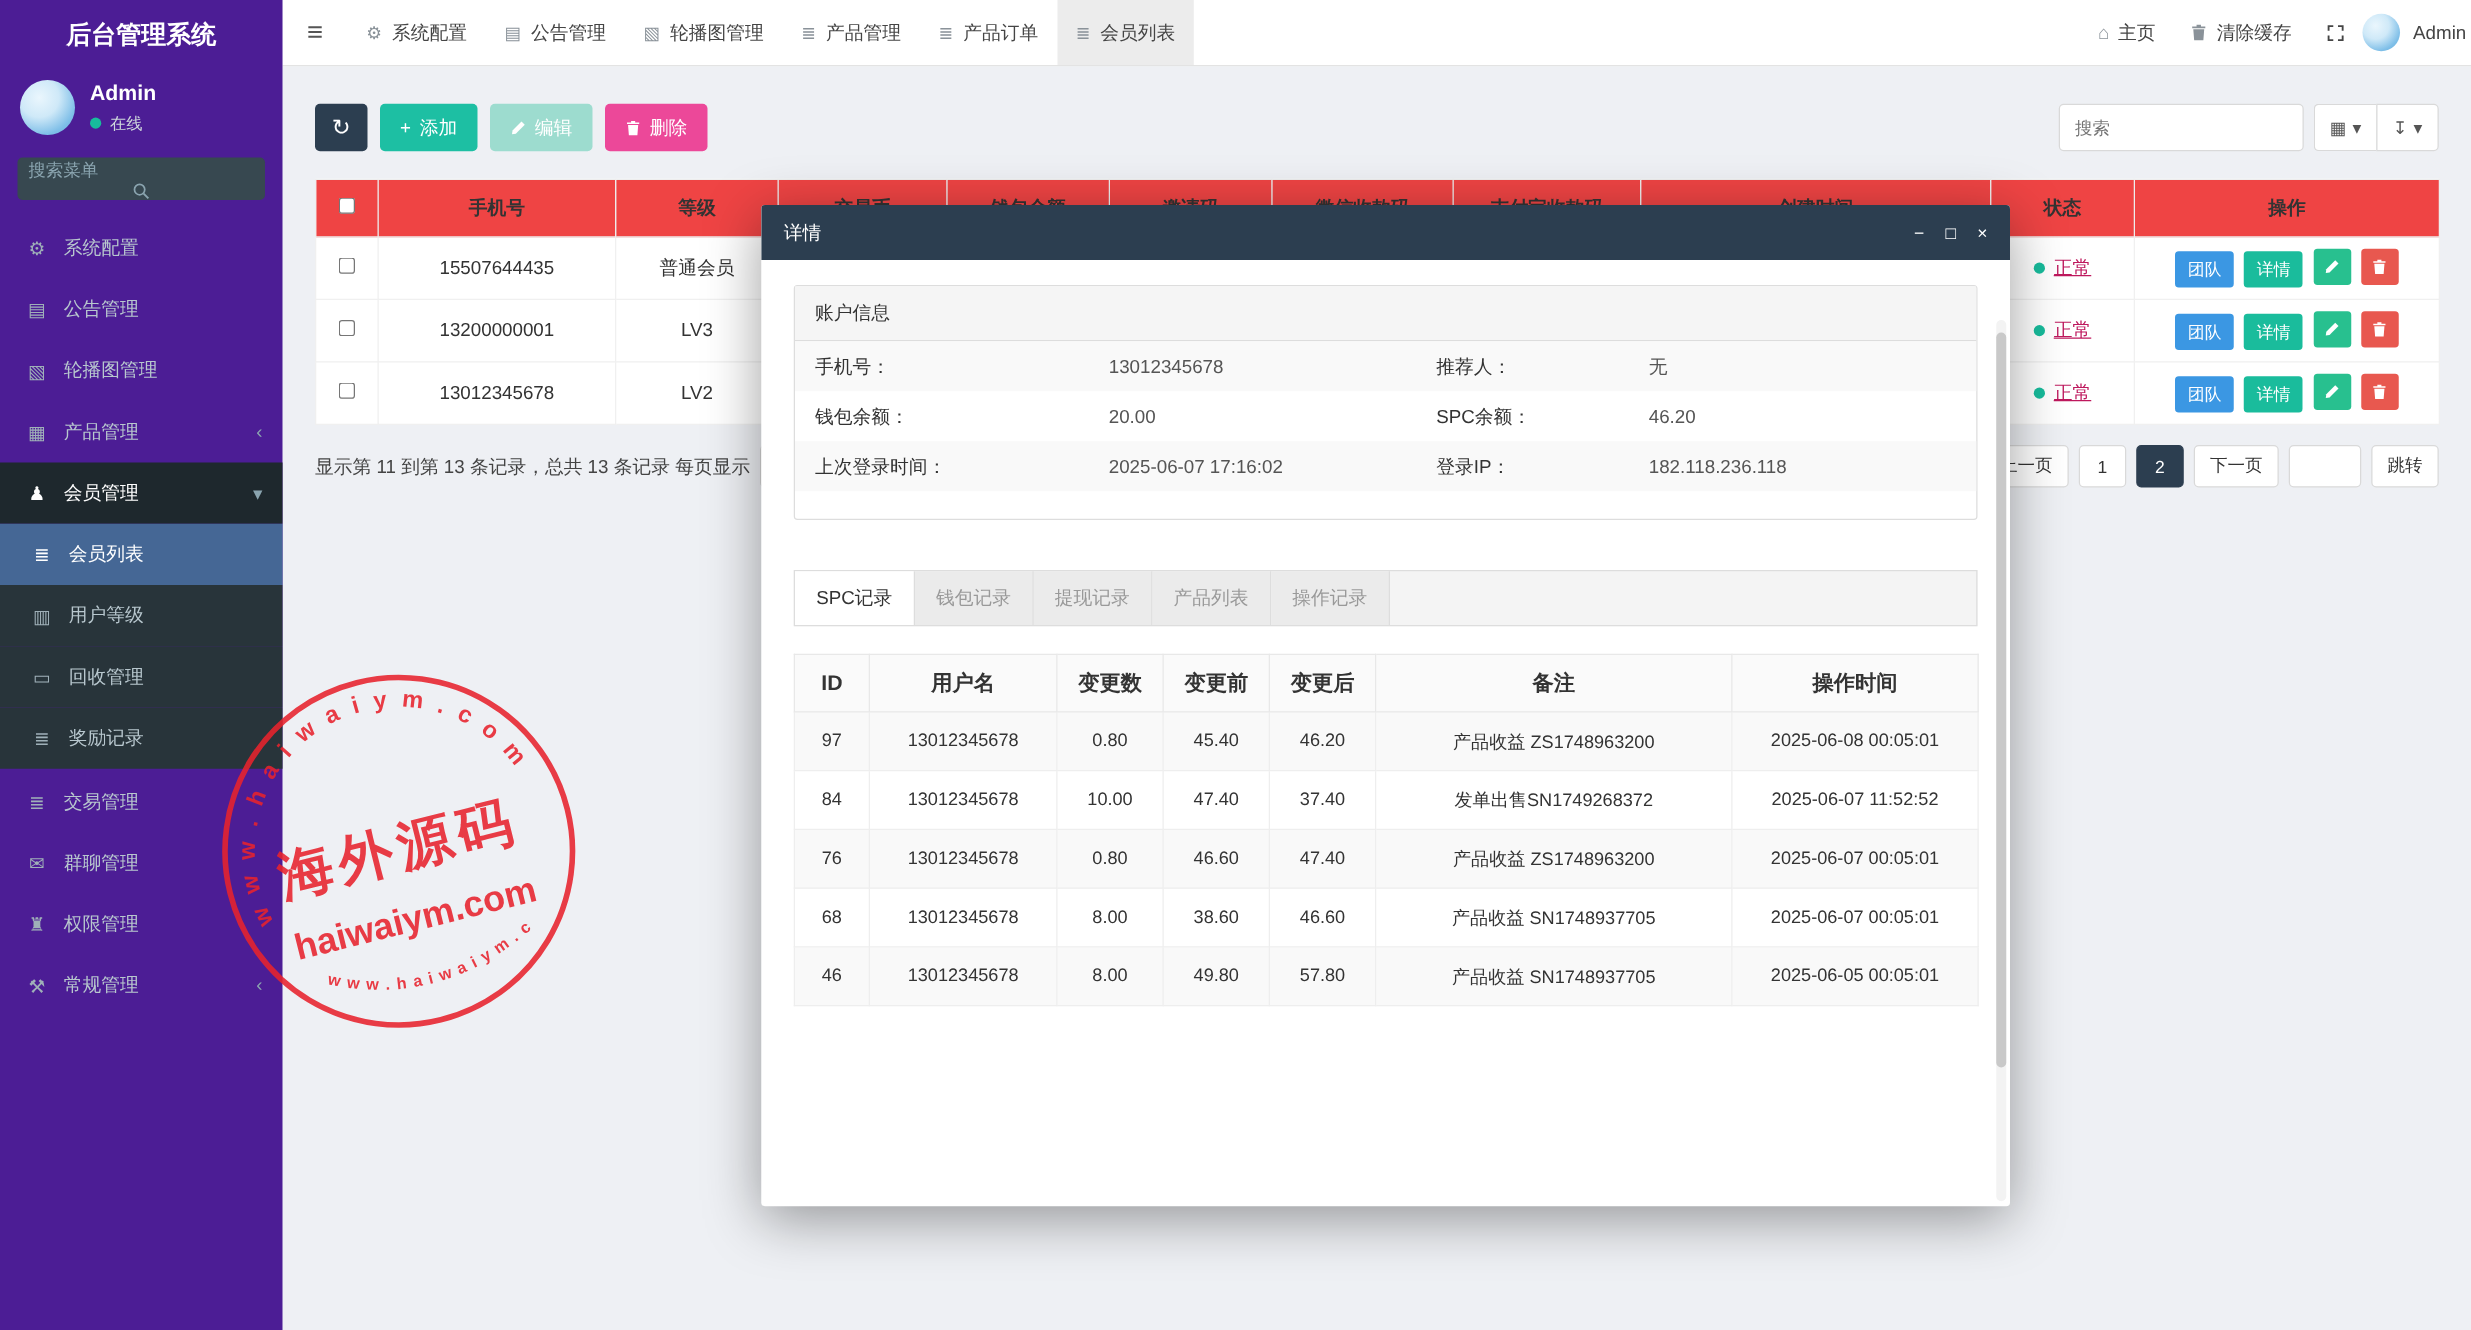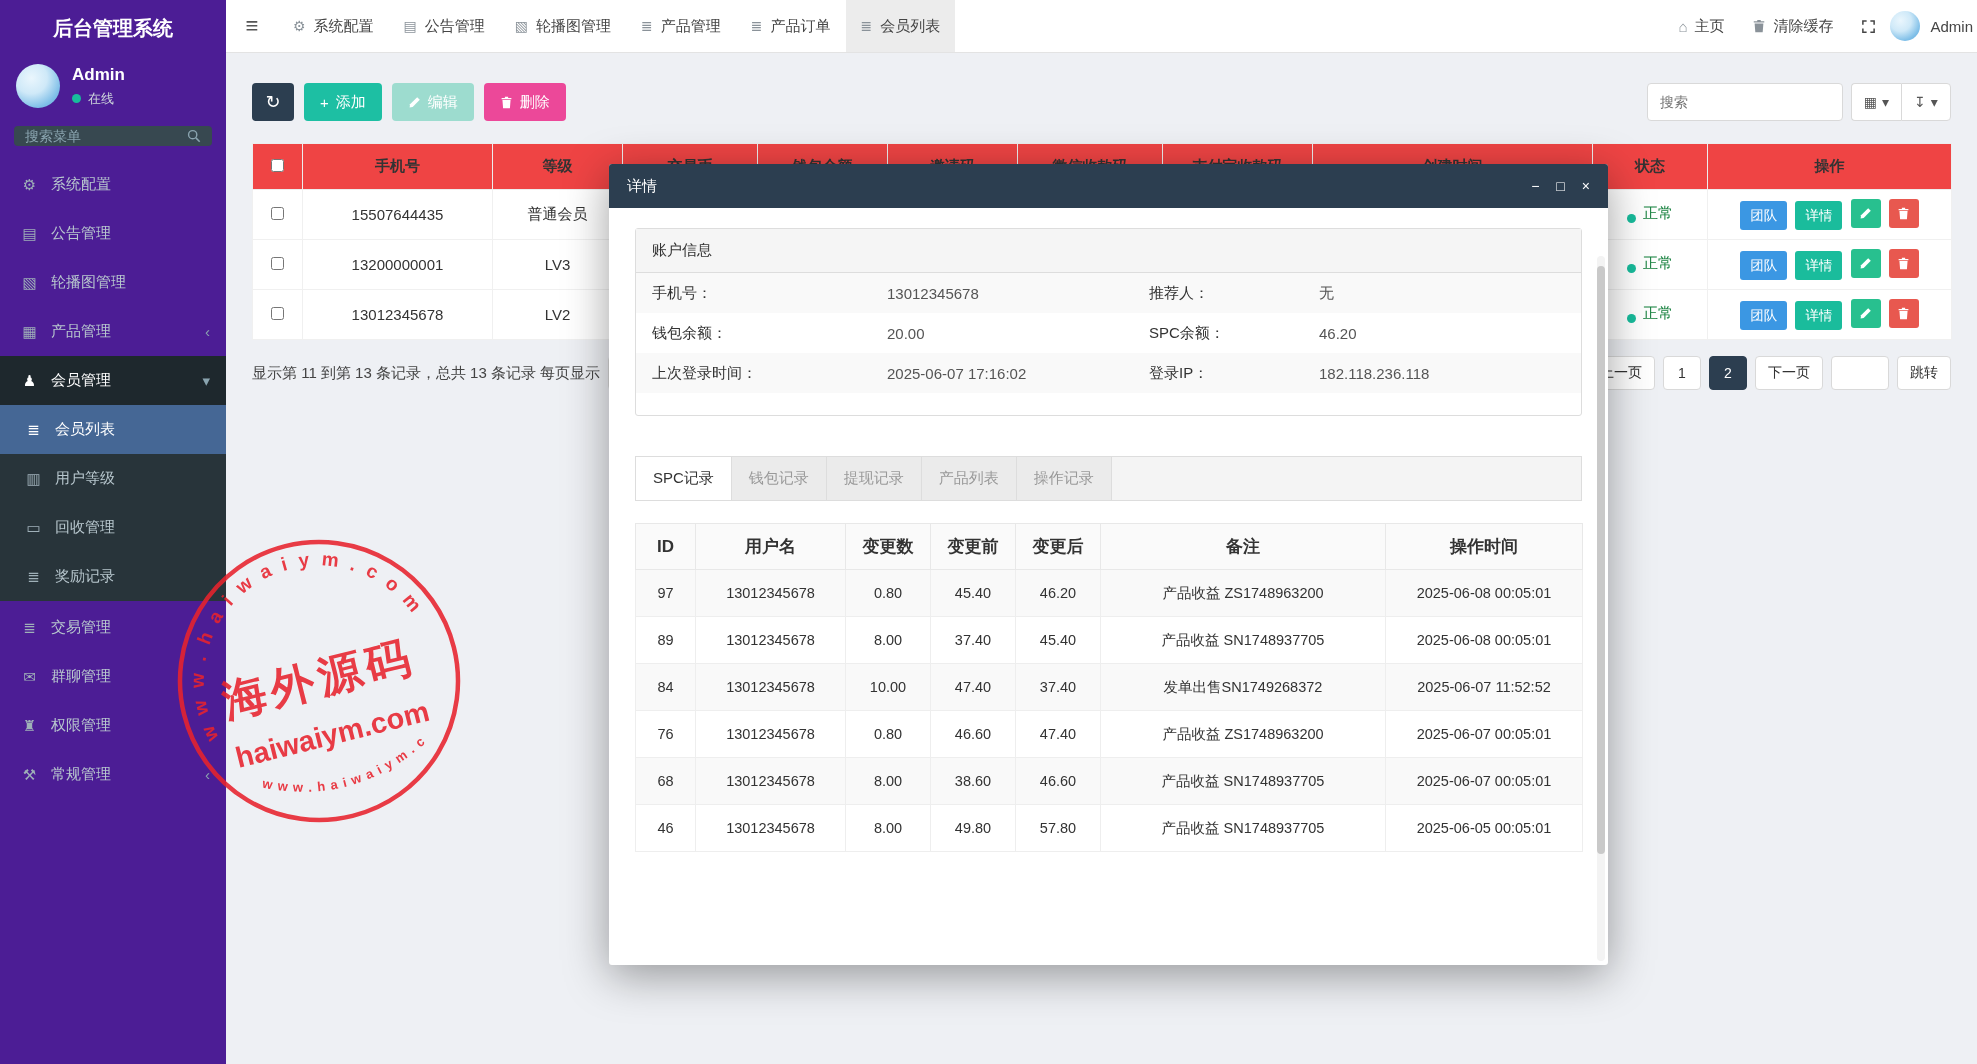--- a/index.html
+++ b/index.html
@@ -9,22 +9,22 @@
 
   
   .sidebar { width:226px; flex-shrink:0; background:#4c1d95; color:#b8c7ce; z-index:5; }
   .sb-title { height:56px; line-height:56px; text-align:center; color:#fff; font-size:20px; font-weight:bold; }
   .sb-user { display:flex; align-items:center; gap:12px; padding:8px 16px 14px; }
   .avatar { width:44px; height:44px; border-radius:50%;
     background:radial-gradient(circle at 35% 32%, #eaf6fd 0%, #cfe9f8 38%, #7fbfe8 72%, #5ea8d8 100%); }
   .sb-user .name { color:#fff; font-size:17px; font-weight:bold; }
   .sb-user .status { display:flex; align-items:center; gap:7px; margin-top:5px; font-size:13px; color:#cfd8dc; }
   .dot { width:9px; height:9px; border-radius:50%; background:#18bc9c; display:inline-block; }
-  .sb-search { margin:4px 14px 14px; height:20px; background:#374850; border-radius:4px;
-    display:flex; align-items:center; padding:0 11px; }
+  .sb-search { margin:4px 14px 14px; height:34px; background:#374850; border-radius:4px;
+    display:flex; align-items:center; padding:0 11px;flex-direction:column; }
   .sb-search input { flex:1; background:transparent; border:0; outline:0; color:#cfd8dc; font-size:14px; min-width:0; }
   .sb-search input::placeholder { color:#8aa4af; }
   .sb-search svg { color:#8aa4af; flex-shrink:0; cursor:pointer; }
   .sb-item { height:49px; display:flex; align-items:center; gap:12px; padding:0 16px 0 20px;
     font-size:15px; cursor:pointer; }
   .sb-item .mi { width:19px; text-align:center; font-size:15px; color:#9fb0b8; }
   .sb-item .chev { margin-left:auto; color:#8aa4af; font-size:15px; }
   .sb-item.parent-open { background:#1e282d; color:#fff; }
   .sb-item.parent-open .mi { color:#fff; }
   .sb-sub .sb-item { background:#28343a; padding-left:24px; }
@@ -62,21 +62,21 @@
   .tool-group { display:flex; }
   .tool-btn { height:38px; min-width:50px; background:#fff; border:1px solid #d9d9d9; color:#555;
     display:inline-flex; align-items:center; justify-content:center; gap:5px; font-size:14px; cursor:pointer; }
   .tool-btn:first-child { border-radius:4px 0 0 4px; border-right:0; }
   .tool-btn:last-child { border-radius:0 4px 4px 0; }
 
   table { border-collapse:collapse; table-layout:fixed; }
   .tbl { width:100%; background:#fff; }
   .tbl th { background:#ef4444; font-weight:bold; font-size:15px; height:46px; border:1px solid #ededed; }
   .tbl td { height:50px; text-align:center; font-size:15px; border:1px solid #f0f0f0; background:#fff; }
-  .status-ok { color:#15803d; display:inline-flex; align-items:flex-end; gap:7px; }
+  .status-ok { color:#be185d; display:inline-flex; align-items:center; gap:7px;text-decoration:underline; }
   .act-btn { height:29px; border:0; border-radius:3px; color:#fff; font-size:13.5px; padding:0 10px;
     margin:0 2px; display:inline-flex; align-items:center; justify-content:center; gap:4px; cursor:pointer; font-family:inherit; }
   .act-team { background:#3b97e3; }
   .act-detail { background:#1abc9c; }
   .act-edit { background:#28c08f; width:30px; padding:0; }
   .act-del { background:#e8584f; width:30px; padding:0; }
 
   .table-footer { display:flex; align-items:center; margin-top:16px; font-size:15px; color:#444; }
   .page-size { display:inline-flex; align-items:center; gap:8px; border:1px solid #d9d9d9; background:#fff;
     height:34px; padding:0 10px; border-radius:4px; margin-left:8px; cursor:pointer; }
@@ -510,29 +510,20 @@
           <tr>
               <td>97</td>
               <td>13012345678</td>
               <td>0.80</td>
               <td>45.40</td>
               <td>46.20</td>
               <td>产品收益 ZS1748963200</td>
               <td>2025-06-08 00:05:01</td>
             </tr>
           <tr>
-              <td>89</td>
-              <td>13012345678</td>
-              <td>8.00</td>
-              <td>37.40</td>
-              <td>45.40</td>
-              <td>产品收益 SN1748937705</td>
-              <td>2025-06-08 00:05:01</td>
-            </tr>
-          <tr>
               <td>84</td>
               <td>13012345678</td>
               <td>10.00</td>
               <td>47.40</td>
               <td>37.40</td>
               <td>发单出售SN1749268372</td>
               <td>2025-06-07 11:52:52</td>
             </tr>
           <tr>
               <td>76</td>

